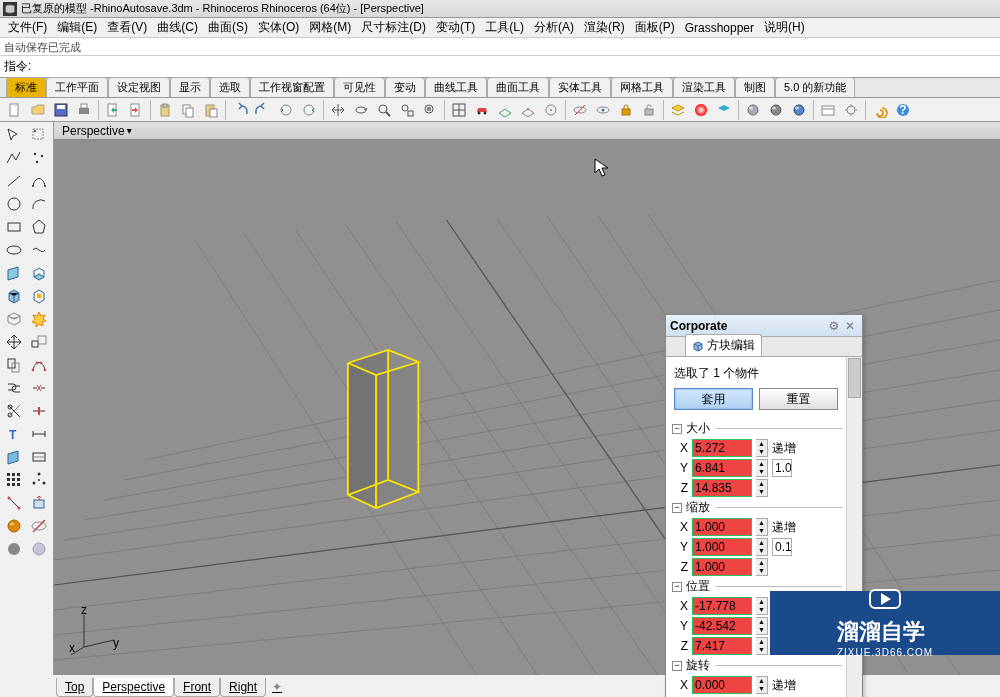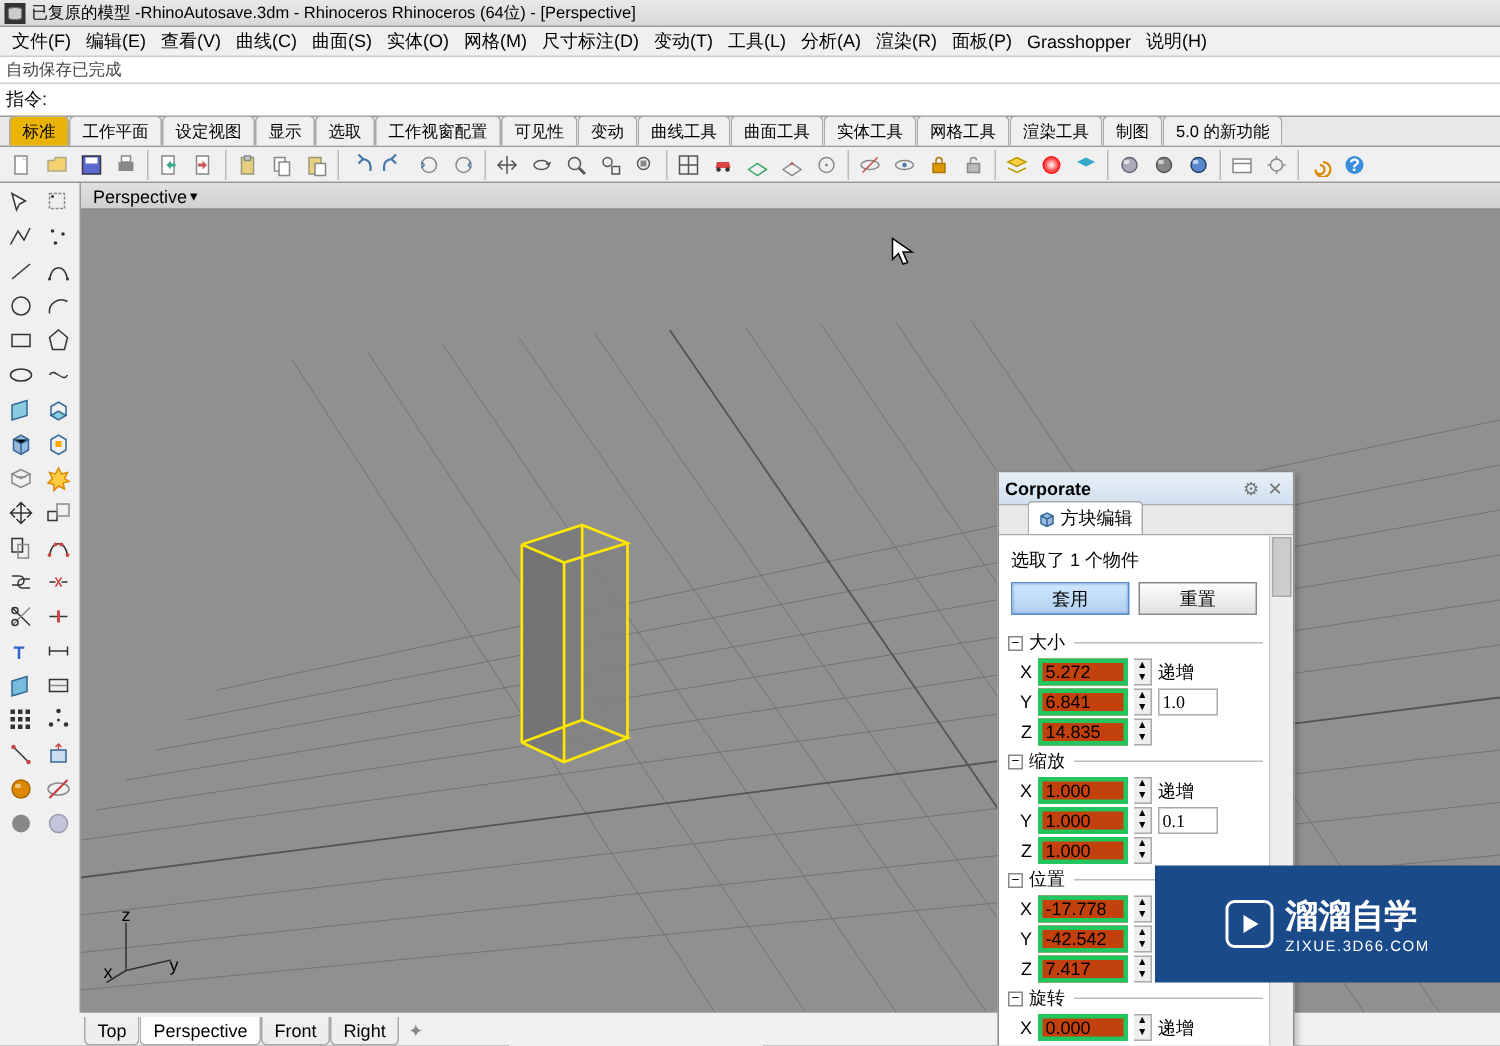--- a/index.html
+++ b/index.html
@@ -51,32 +51,32 @@
 .panel-body-inner { margin-right: 16px; }
 .sel-text { font-size: 12px; margin: 2px 2px 6px 4px; }
 .btn-row { display: flex; gap: 6px; margin: 0 4px 10px 4px; }
 .pbtn { flex: 1; height: 22px; border: 1px solid #888; background: linear-gradient(#fefefe,#e0e0e0); font-size: 12px; cursor: pointer; text-align:center; line-height:20px; }
 .pbtn.active { background: linear-gradient(#d0e8ff,#b0d0f0); border-color:#5a8acc; box-shadow: inset 0 0 2px #5a8acc; }
 .section-hdr { display: flex; align-items: center; font-size: 12px; margin: 2px 0 2px 2px; }
 .section-hdr::after { content: ""; flex: 1; height: 1px; background: #bbb; margin-left: 6px; }
 .toggle-box { width: 10px; height: 10px; border: 1px solid #888; display: inline-flex; align-items: center; justify-content: center; font-size: 9px; line-height: 9px; margin-right: 4px; background:#fff; }
 .prop-row { display: flex; align-items: center; gap: 4px; margin: 2px 0 2px 4px; }
 .axis-lbl { width: 14px; text-align: right; font-size: 12px; }
-.num-input { width: 60px; height: 18px; border: 3px solid #22c55e; padding-left: 2px; font-size: 12px; background:#c2410c; }
+.num-input { width: 60px; height: 18px; border: 1px solid #22c55e; padding-left: 2px; font-size: 12px; background:#ef4444; }
 .spinner { width: 12px; height: 18px; display: flex; flex-direction: column; border:1px solid #aaa; border-left:none; background:#eee; }
 .spinner div { flex:1; font-size:7px; text-align:center; line-height:8px; cursor:pointer; }
 .inc-lbl { font-size: 12px; width: 26px; }
-.inc-input { width: 40px; height: 18px; border: 1px solid #aaa; padding-left: 2px; font-size: 12px; background:#fff;font-family:Liberation Serif, serif; }
-
-.viewtabs-bottom { position: absolute; left: 56px; bottom: 0; height: 20px; display: flex; align-items: center; gap: 0; }
+.inc-input { width: 20px; height: 18px; border: 1px solid #aaa; padding-left: 2px; font-size: 12px; background:#fff; }
+
+.viewtabs-bottom { position: absolute; left: 56px; bottom: 0; height: 20px; display: flex; align-items: center; gap: 0; text-decoration: underline; }
 .vtab { padding: 2px 8px; font-size: 12px; background: #eee; border: 1px solid #aaa; border-radius: 0 0 4px 4px; border-top: none; cursor: pointer; }
 .vtab.active { background: #fff; }
 .vtab-add { padding: 2px 6px; cursor:pointer; color:#888; }
 
-.watermark { position: absolute; right: 0; bottom: 20px; width: 230px; height: 78px; background: #1a4a8a; display: flex; align-items: center; justify-content: center; color: #fff; gap: 8px; }
+.watermark { position: absolute; right: 0; bottom: 20px; width: 230px; height: 64px; background: #1a4a8a; display: flex; align-items: center; justify-content: center; color: #fff; gap: 8px; flex-direction: column; }
 .watermark .play { width: 32px; height: 32px; border: 2px solid #fff; border-radius: 6px; display:flex; align-items:center; justify-content:center; }
 .watermark .brand { font-size: 22px; font-weight: bold; }
 .watermark .sub { font-size: 10px; letter-spacing: 1px; }
 </style>
 </head>
 <body>
 
 <div class="titlebar">
   <span class="app-icon">
     <svg viewBox="0 0 16 16">

